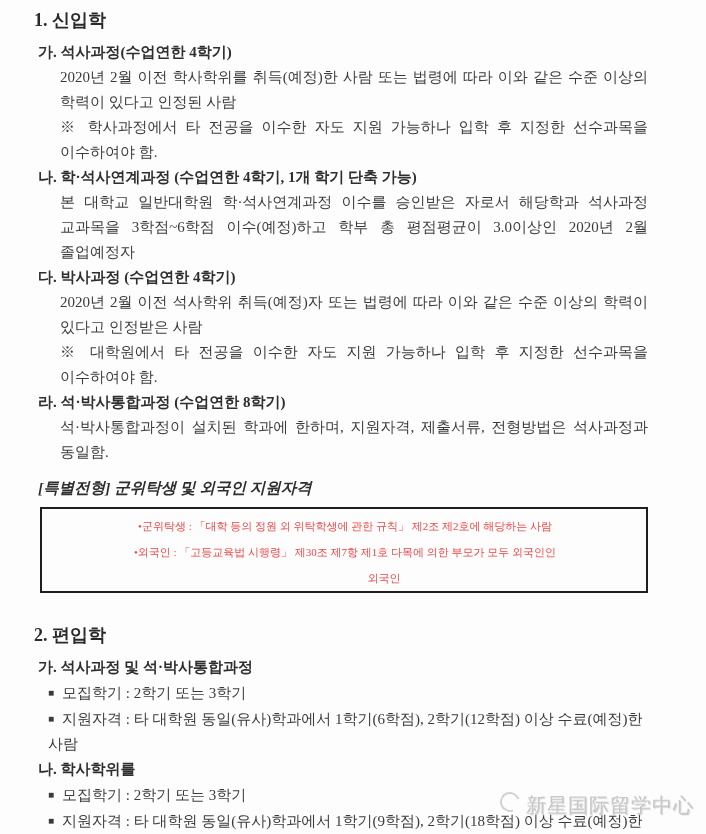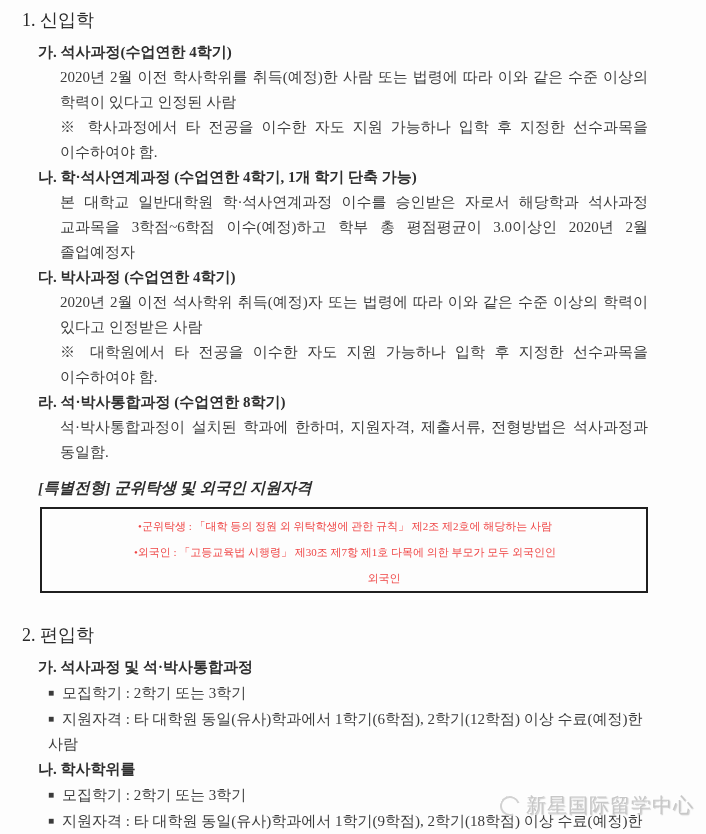--- a/index.html
+++ b/index.html
@@ -9,24 +9,24 @@
     width: 706px;
     height: 834px;
     background: #fdfdfd;
     overflow: hidden;
     padding-top: 6px;
     font-family: "Liberation Serif", "DejaVu Serif", serif;
     color: #3b3b3b;
   }
   .sec-title {
     font-size: 18px;
-    font-weight: normal;
+    font-weight: bold;
     line-height: 28px;
     color: #2a2a2a;
-    margin-left: 22px;
+    margin-left: 34px;
     margin-bottom: 6px;
   }
   .sec-title.second { margin-top: 28px; }
   .item-heading {
     font-size: 15px;
     font-weight: bold;
     line-height: 25px;
     color: #2e2e2e;
     margin-left: 38px;
   }
@@ -73,21 +73,20 @@
     font-size: 10px;
     vertical-align: 2px;
     margin-right: 8px;
     color: #3b3b3b;
   }
   .watermark {
     position: absolute;
     left: 500px;
     top: 792px;
     display: flex;
-    align-items: center;
     gap: 6px;
     color: #c7c7c7;
     font-size: 20px;
     letter-spacing: 1px;
     white-space: nowrap;
     text-shadow: -1px -1px 0 rgba(255,255,255,0.95), 1px 1px 1px rgba(150,150,150,0.45);
   }
   .wm-logo {
     display: inline-block;
     width: 20px;

